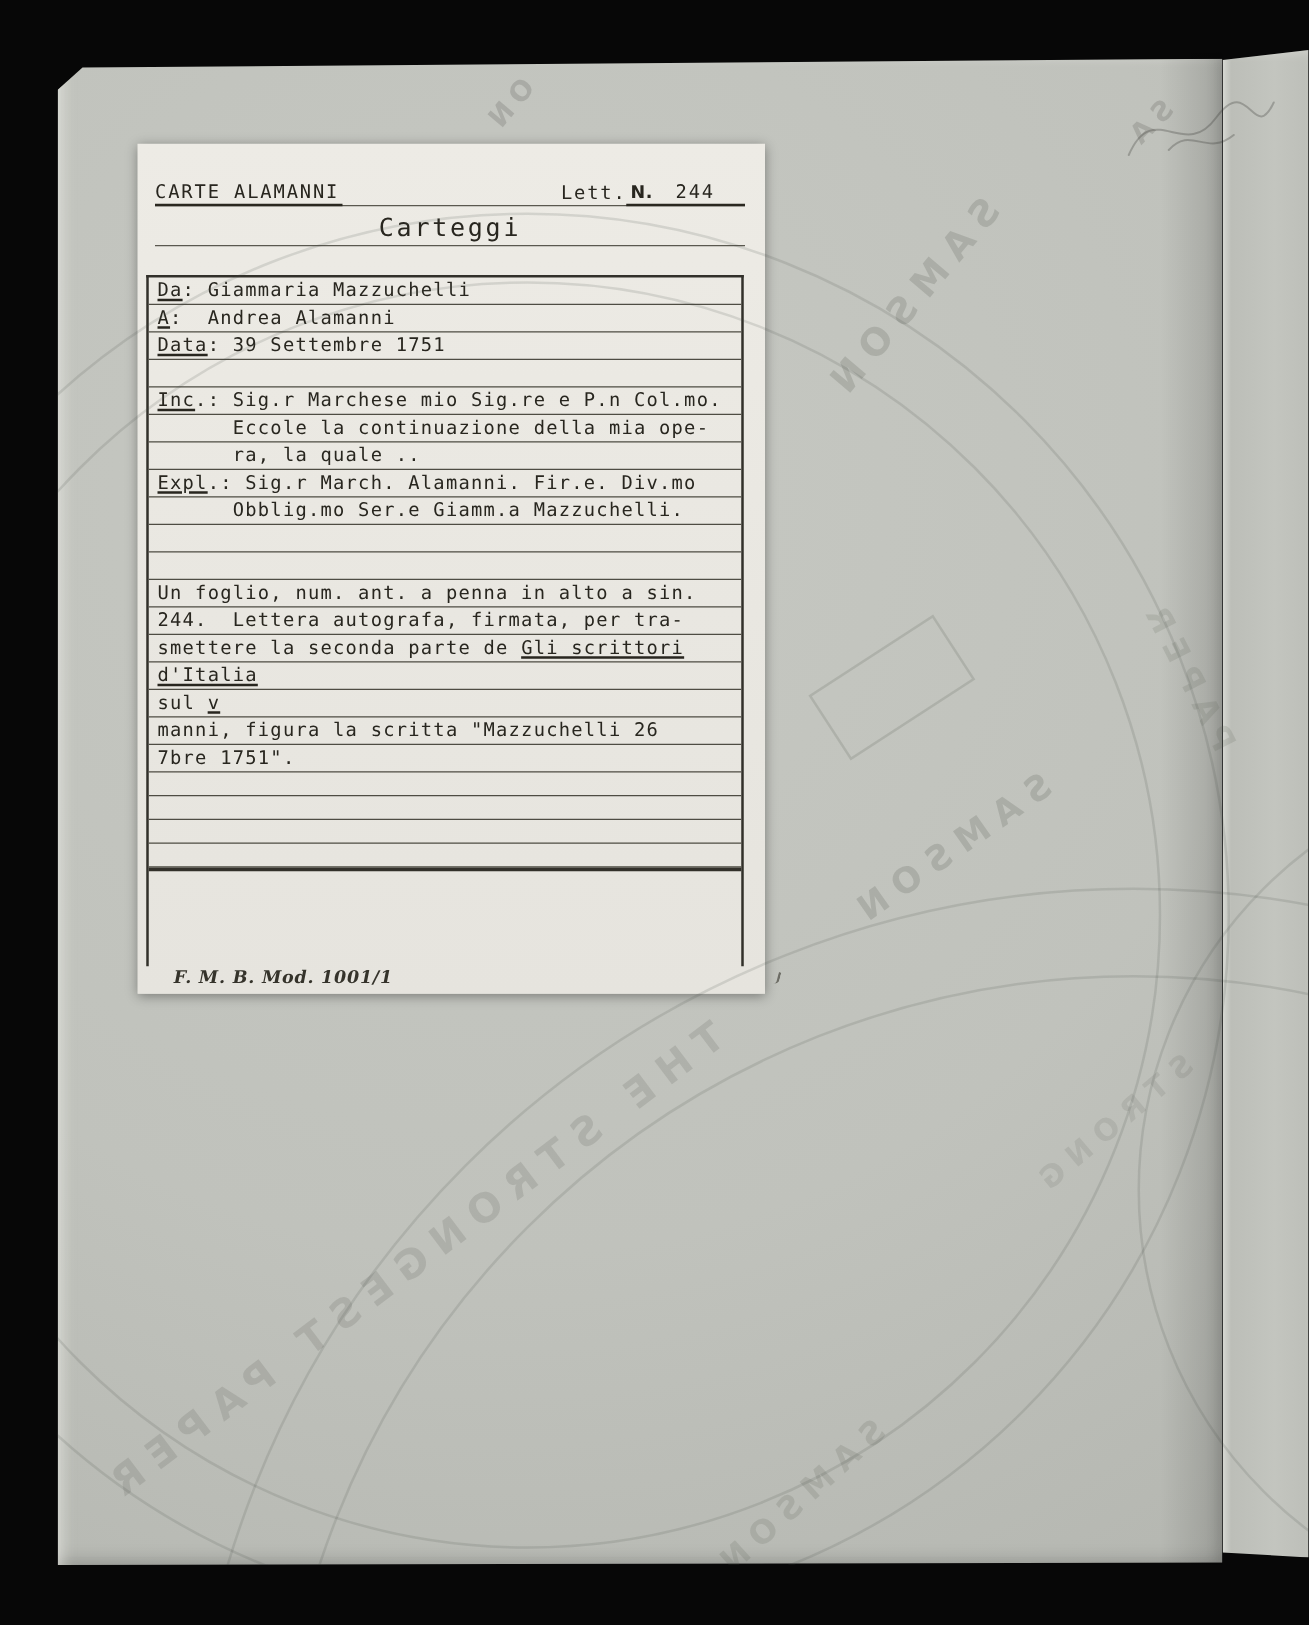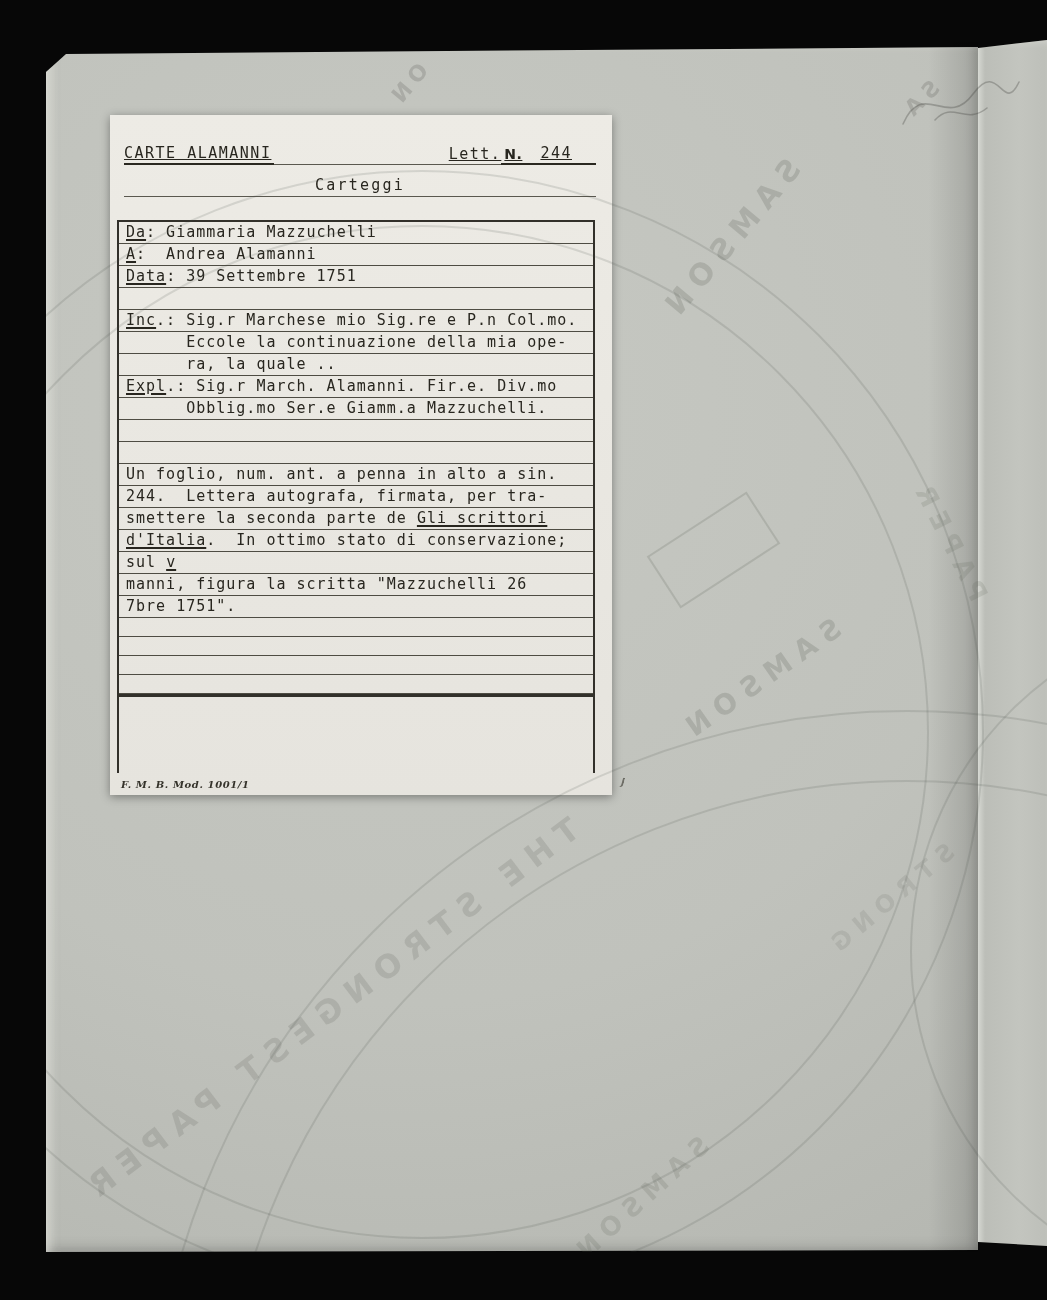--- a/index.html
+++ b/index.html
@@ -64,51 +64,51 @@
   .card{
     position:absolute;left:110px;top:115px;width:502px;height:680px;z-index:3;
     background:linear-gradient(180deg,#edebe5 0%,#e9e7e1 55%,#e6e4de 100%);
     box-shadow:0 2px 9px rgba(0,0,0,.38);
     color:#28261f;
   }
   .h1{
     position:absolute;left:14px;right:16px;top:20px;height:29px;
     border-bottom:1px solid #5a584f;
     display:flex;justify-content:space-between;align-items:flex-end;
-    font-size:15px;letter-spacing:1.5px;white-space:pre;text-decoration:underline;
+    font-size:15px;letter-spacing:1.5px;white-space:pre;
   }
   .title{border-bottom:2px solid #2a2820;margin-bottom:-1px;padding:0 3px 1px 0;}
   .lett-group{display:flex;align-items:flex-end;}
   .lett{margin-right:0;padding-bottom:1px;}
   .nnum{border-bottom:2px solid #2a2820;margin-bottom:-1px;padding:0 24px 1px 3px;display:flex;align-items:flex-end;}
   .nlab{font-family:"DejaVu Sans", sans-serif;font-weight:bold;font-size:14px;letter-spacing:.5px;}
   .num{margin-left:18px;}
   .h2{
     position:absolute;left:14px;right:16px;top:49px;height:33px;
     border-bottom:1px solid #5a584f;
     display:flex;justify-content:center;align-items:flex-end;
-    font-size:15px;letter-spacing:2.2px;padding-bottom:2px;box-sizing:border-box;
+    font-size:20px;letter-spacing:2.2px;padding-bottom:2px;box-sizing:border-box;
   }
   .tbl{
     position:absolute;left:7px;top:105px;width:478px;bottom:22px;
     border:2px solid #32302a;border-bottom:none;box-sizing:border-box;
   }
   .trow{
     height:22px;border-bottom:1px solid #4e4c43;box-sizing:border-box;
     display:flex;align-items:flex-end;
     padding:0 4px 2px 7px;white-space:pre;
     font-size:15px;letter-spacing:1px;color:#28261f;
   }
   .trow.small{height:19px;}
   .u{text-decoration:underline;text-decoration-thickness:1.5px;text-underline-offset:2px;}
   .bline{border-bottom:3px solid #32302a;}
   .mod{
-    position:absolute;left:11px;bottom:5px;
+    position:absolute;left:29px;bottom:5px;
     font-family:"DejaVu Serif", serif;font-style:italic;font-weight:bold;
-    font-size:10px;letter-spacing:.6px;color:#35332b;
+    font-size:14px;letter-spacing:.6px;color:#35332b;
   }
   .ink-mark{position:absolute;left:507px;bottom:8px;width:5px;height:10px;
     border-right:2px solid rgba(40,38,30,.55);border-radius:0 0 4px 0;transform:rotate(14deg);}
 </style>
 </head>
 <body>
 
 <div class="stage">
 
   <div class="left-page"></div>
@@ -156,21 +156,21 @@
           <div class="trow"><span class="u">Inc</span><span>.: Sig.r Marchese mio Sig.re e P.n Col.mo.</span></div>
           <div class="trow"><span>      Eccole la continuazione della mia ope-</span></div>
           <div class="trow"><span>      ra, la quale ..</span></div>
           <div class="trow"><span class="u">Expl</span><span>.: Sig.r March. Alamanni. Fir.e. Div.mo</span></div>
           <div class="trow"><span>      Obblig.mo Ser.e Giamm.a Mazzuchelli.</span></div>
           <div class="trow"></div>
           <div class="trow"></div>
           <div class="trow"><span>Un foglio, num. ant. a penna in alto a sin.</span></div>
           <div class="trow"><span>244.  Lettera autografa, firmata, per tra-</span></div>
           <div class="trow"><span>smettere la seconda parte de </span><span class="u">Gli scrittori</span></div>
-          <div class="trow"><span class="u">d'Italia</span><span>.  In ottimo stato di conservazione;</span></div>
+          <div class="trow"><span class="u">d'Italia</span></div>
           <div class="trow"><span>sul </span><span class="u">v</span></div>
           <div class="trow"><span>manni, figura la scritta "Mazzuchelli 26</span></div>
           <div class="trow"><span>7bre 1751".</span></div>
           <div class="trow small"></div>
           <div class="trow small"></div>
           <div class="trow small"></div>
           <div class="trow small"></div>
         </div>
       <div class="bline"></div>
     </div>

